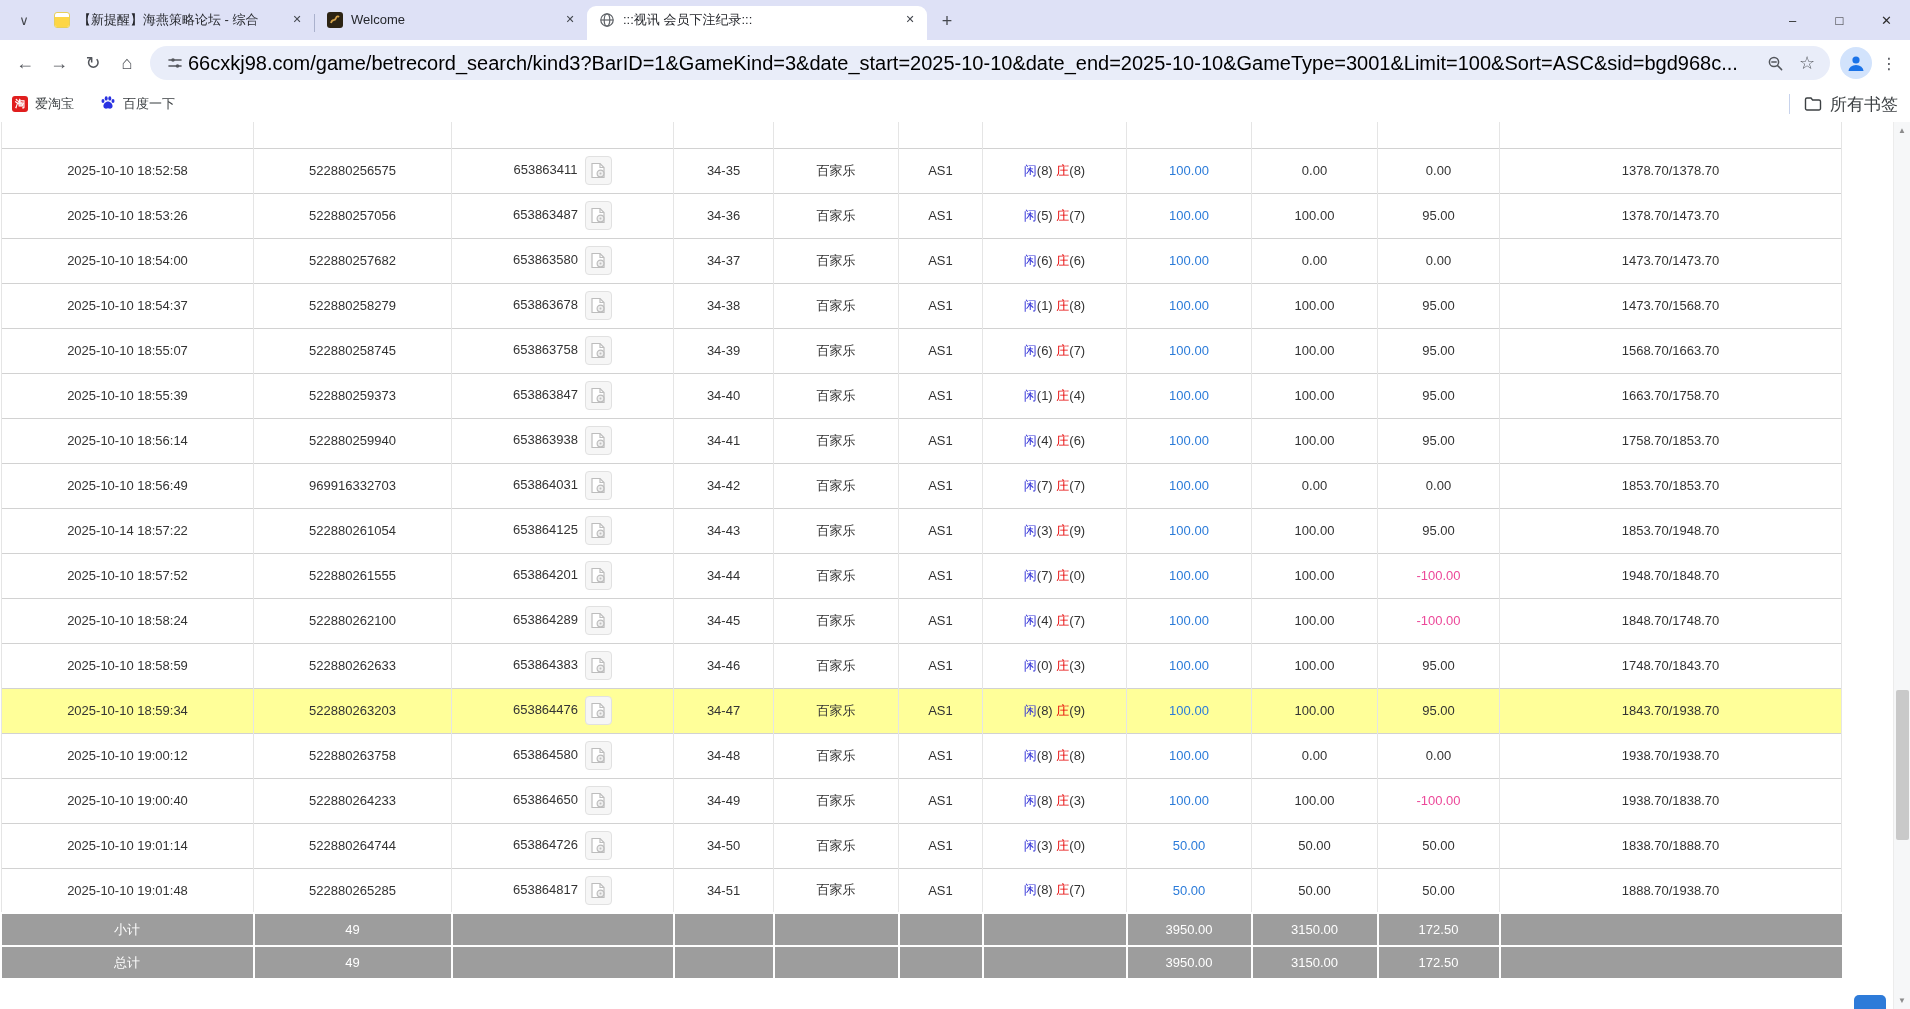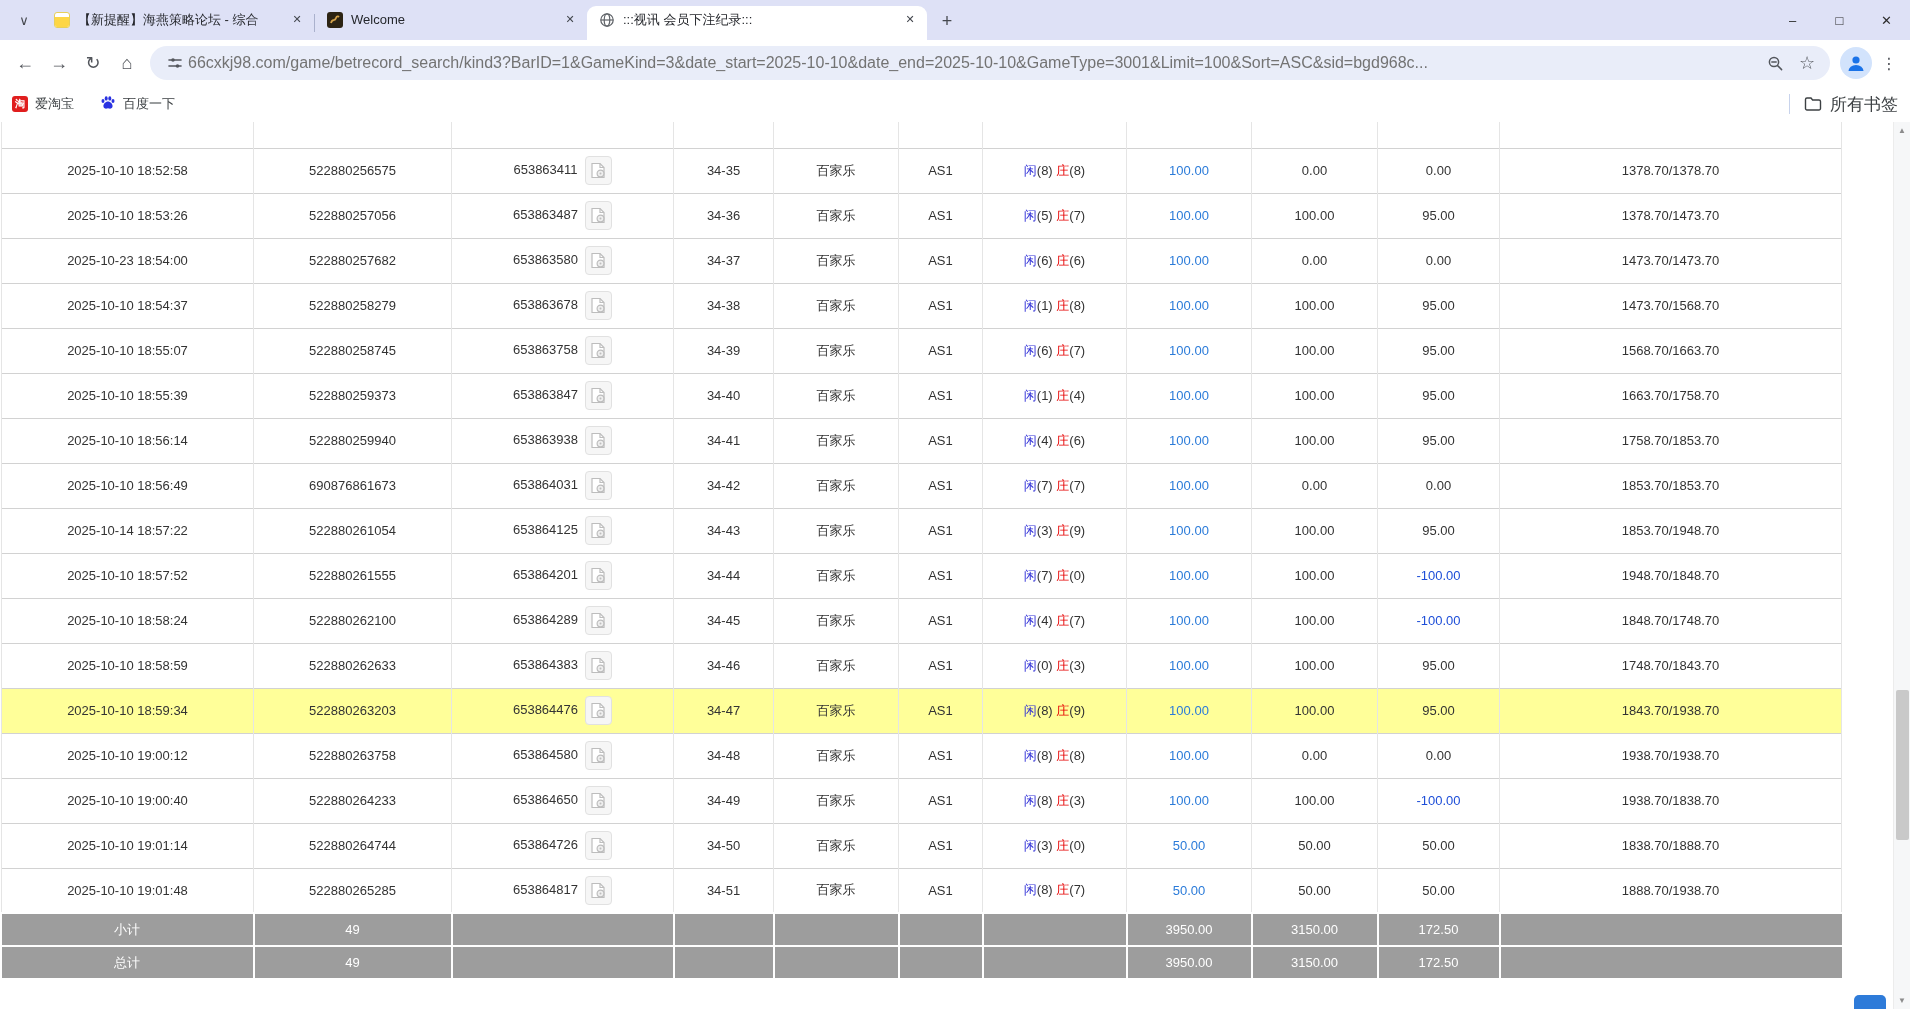--- a/index.html
+++ b/index.html
@@ -26,21 +26,21 @@
              font-size:18px; color:#45484f; border-radius:50%; }
   .win-controls { position:absolute; right:0; top:0; height:40px; display:flex; }
   .win-btn { width:47px; height:40px; display:flex; align-items:center; justify-content:center; font-size:13px; color:#2b2b2b; }
 
   
   .toolbar { height:46px; background:#fff; display:flex; align-items:center; padding:0 8px; }
   .nav-btn { width:34px; height:34px; border-radius:50%; display:flex; align-items:center; justify-content:center;
              font-size:18px; color:#53565c; flex:0 0 auto; }
   .omnibox { flex:1; height:34px; margin:0 6px; background:#e9edf9; border-radius:17px; display:flex; align-items:center;
              padding:0 10px 0 12px; min-width:0; }
-  .omnibox .url { flex:1; font-size:16px; color:#737373; white-space:nowrap; overflow:hidden; min-width:0; }
+  .omnibox .url { flex:1; font-size:20px; color:#000000; white-space:nowrap; overflow:hidden; min-width:0; }
   .omni-icon { width:26px; height:26px; display:flex; align-items:center; justify-content:center; color:#53565c; flex:0 0 auto; margin-left:6px; }
   .omni-icon svg { display:block; }
   .star { font-size:18px; }
   .avatar { width:32px; height:32px; border-radius:50%; background:#d2e3fc; display:flex; align-items:center; justify-content:center; margin:0 4px; flex:0 0 auto; }
   .menu-dots { width:26px; height:30px; display:flex; align-items:center; justify-content:center; color:#53565c; font-size:16px; flex:0 0 auto; }
 
   
   .bookmarks { height:36px; background:#fff; display:flex; align-items:center; padding:0 12px; }
   .bm-item { display:flex; align-items:center; gap:7px; margin-right:26px; font-size:13px; color:#3c4043; }
   .bm-ico-taobao { width:16px; height:16px; background:#e01e1e; border-radius:3px; color:#fff; font-size:10px; font-weight:bold;
@@ -54,21 +54,21 @@
   table.bets { position:absolute; left:1px; top:0; width:1840px; border-collapse:collapse; table-layout:fixed;
                font-size:13px; color:#333; }
   table.bets td { text-align:center; border-right:1px solid #e5e5e5; overflow:hidden; white-space:nowrap; }
   table.bets td:first-child { border-left:1px solid #e5e5e5; }
   tr.sliver td { height:26px; border-top:none; }
   tr.data td { height:45px; border-top:1px solid #d2d2d2; }
   tr.data.hl td { background:#ffff99; }
   .player { color:#2c2cd6; }
   .banker { color:#e60000; }
   td.bet { color:#2b7bd9; }
-  td.neg { color:#1d4ed8; }
+  td.neg { color:#ec4899; }
   .vid-btn { display:inline-flex; align-items:center; justify-content:center; width:27px; height:29px; background:#f6f6f6;
              border:1px solid #e1e1e1; border-radius:4px; margin-left:7px; vertical-align:middle; }
   tr.summary td { height:33px; background:#9d9d9d; color:#fff; border:2px solid #fff; font-size:13px; }
   tr.summary td:first-child { border-left:none; }
   tr.summary td:last-child { border-right:none; }
 
   
   .scrollbar { position:absolute; right:0; top:0; width:17px; height:887px; background:#f6f7f8; border-left:1px solid #ececec; }
   .sb-arrow { position:absolute; left:0; width:100%; height:17px; display:flex; align-items:center; justify-content:center;
               color:#8c8c8c; font-size:8px; }
@@ -261,21 +261,21 @@
     <td>34-36</td>
     <td>百家乐</td>
     <td>AS1</td>
     <td><span class="player">闲</span>(5) <span class="banker">庄</span>(7)</td>
     <td class="bet">100.00</td>
     <td>100.00</td>
     <td class="">95.00</td>
     <td>1378.70/1473.70</td>
   </tr>
         <tr class="data">
-    <td>2025-10-23 18:54:00</td>
+    <td>2025-10-10 18:54:00</td>
     <td>522880257682</td>
     <td>653863580<span class="vid-btn">
               <svg width="15" height="17" viewBox="0 0 15 17">
                 <g stroke="#bdbdbd" stroke-width="1.2" fill="#fff">
                   <path d="M1 1.5 h8 l4 4 v10 h-12 z"></path>
                   <path d="M9 1.5 v4 h4" fill="none"></path>
                   <circle cx="9.5" cy="11.5" r="3.4" fill="#eee"></circle>
                   <circle cx="9.5" cy="11.5" r="1" fill="#bdbdbd" stroke="none"></circle>
                 </g>
               </svg>
@@ -372,21 +372,21 @@
     <td>百家乐</td>
     <td>AS1</td>
     <td><span class="player">闲</span>(4) <span class="banker">庄</span>(6)</td>
     <td class="bet">100.00</td>
     <td>100.00</td>
     <td class="">95.00</td>
     <td>1758.70/1853.70</td>
   </tr>
         <tr class="data">
     <td>2025-10-10 18:56:49</td>
-    <td>690876861673</td>
+    <td>969916332703</td>
     <td>653864031<span class="vid-btn">
               <svg width="15" height="17" viewBox="0 0 15 17">
                 <g stroke="#bdbdbd" stroke-width="1.2" fill="#fff">
                   <path d="M1 1.5 h8 l4 4 v10 h-12 z"></path>
                   <path d="M9 1.5 v4 h4" fill="none"></path>
                   <circle cx="9.5" cy="11.5" r="3.4" fill="#eee"></circle>
                   <circle cx="9.5" cy="11.5" r="1" fill="#bdbdbd" stroke="none"></circle>
                 </g>
               </svg>
             </span></td>

